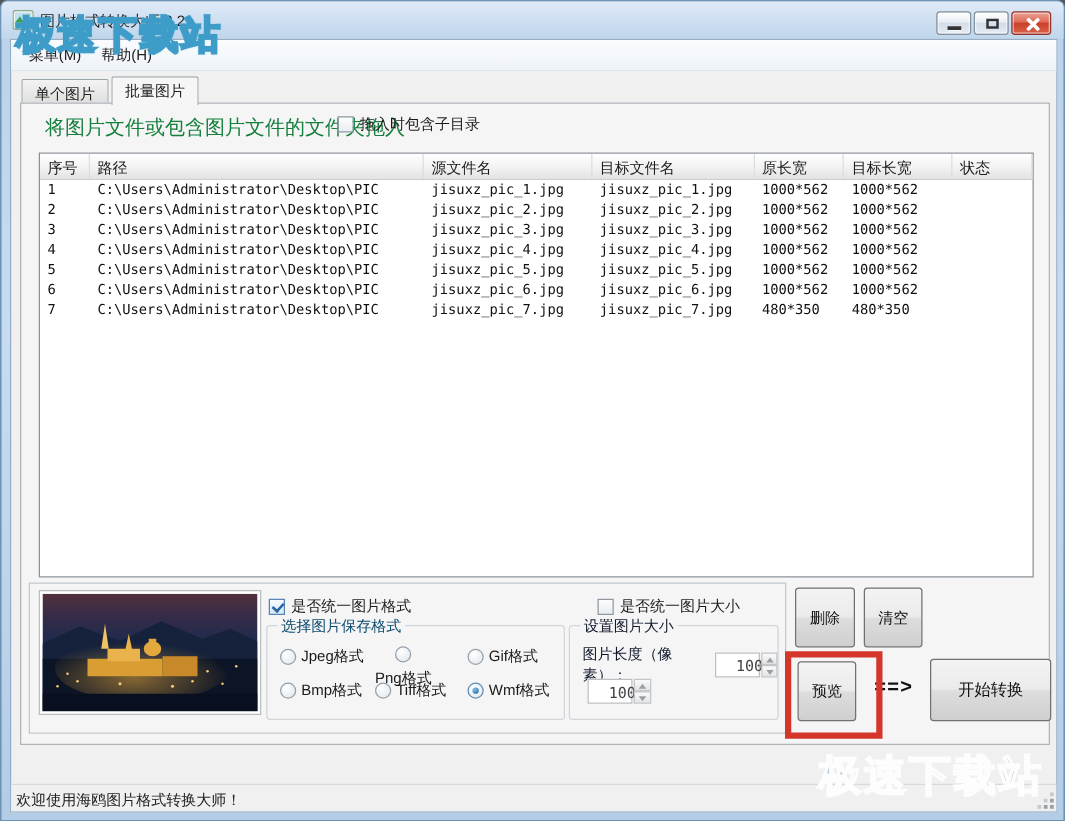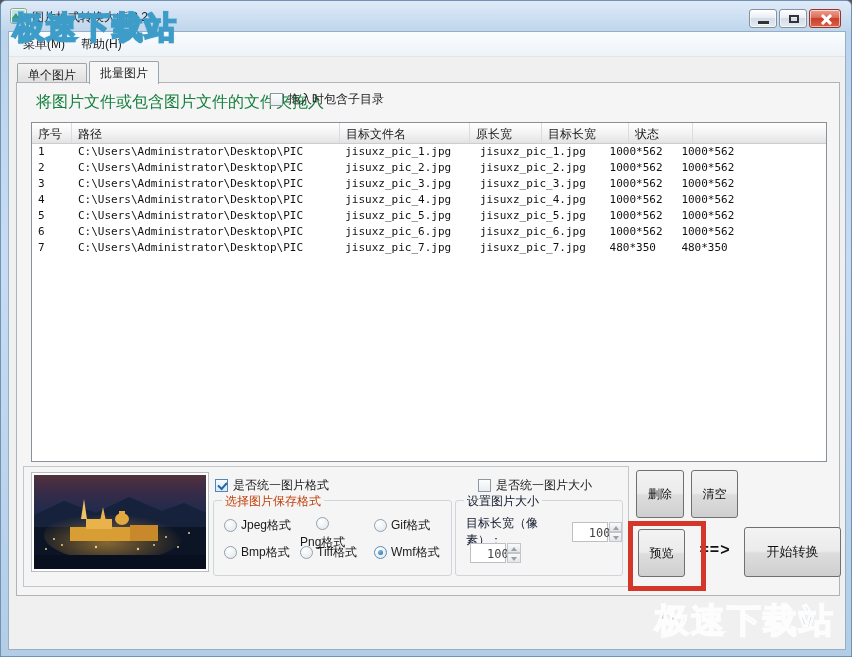--- a/index.html
+++ b/index.html
@@ -76,21 +76,21 @@
   .bottom-panel { position:absolute; left:6px; top:383px; width:606px; height:121px;
     border:1px solid #c3c7cb; background:#f5f5f5; }
   .thumb { position:absolute; left:14px; top:389px; width:178px; height:100px;
     border:1px solid #b9bdc1; background:#fff; padding:2px; }
   .thumb svg { display:block; width:172px; height:94px; }
   .fmt-check { position:absolute; left:198px; top:394px; display:flex; align-items:center; gap:5px; }
   .groupbox { position:absolute; border:1px solid #d0d5da; border-radius:3px; }
   .gb-fmt { left:196px; top:417px; width:239px; height:76px; }
   .gb-size { left:438px; top:417px; width:168px; height:76px; }
   .gb-legend { position:absolute; top:-8px; left:8px; background:#f5f5f5; padding:0 3px;
-    font-size:12px; color:#c2410c; }
+    font-size:12px; color:#0c4a6e; }
   .gb-size .gb-legend, .gb-size .dim-label { color:#0f172a; }
   .radio-item { position:absolute; display:flex; align-items:center; gap:4px; }
   .radio-item span.lbl { font-size:12px; color:#1a1a1a; }
   .size-check { position:absolute; left:440px; top:394px; display:flex; align-items:center; gap:5px;padding-left:21px; }
   .dim-row { position:absolute; left:10px; display:flex; align-items:center; }
   .dim-label { font-size:12px; }
   .spin { margin-left:4px; width:36px; height:20px; border:1px solid #bcc0c4; background:#fff;
     font-family:"DejaVu Sans Mono", monospace; font-size:12px; color:#444; padding:3px 0 0 16px; }
   .spin-arrows { width:14px; height:20px; display:flex; flex-direction:column; margin-left:1px; }
   .spin-arrows .sa { flex:1; border:1px solid #c2c6ca; background:linear-gradient(180deg,#fafafa,#e3e5e7);
@@ -176,20 +176,21 @@
       <span class="drop-hint">将图片文件或包含图片文件的文件夹拖入</span>
       <div class="subdir-wrap">
         <span class="cb"></span>
         <span class="cb-label">拖入时包含子目录</span>
       </div>
 
       <div class="grid">
         <div class="thead">
           <div class="hcell c0">序号</div>
           <div class="hcell c1">路径</div>
+          <div class="hcell c2">源文件名</div>
           <div class="hcell c3">目标文件名</div>
           <div class="hcell c4">原长宽</div>
           <div class="hcell c5">目标长宽</div>
           <div class="hcell c6">状态</div>
         </div>
         <div>
             <div class="trow">
               <div class="tcell c0">1</div>
               <div class="tcell c1">C:\Users\Administrator\Desktop\PIC</div>
               <div class="tcell c2">jisuxz_pic_1.jpg</div>
@@ -333,21 +334,21 @@
       </div>
 
       <div class="size-check">
         <span class="cb"></span>
         <span class="cb-label">是否统一图片大小</span>
       </div>
 
       <div class="groupbox gb-size">
         <span class="gb-legend">设置图片大小</span>
         <div class="dim-row" style="top:14px;">
-          <span class="dim-label">目标长宽（像素）：</span>
+          <span class="dim-label">图片长度（像素）：</span>
           <span class="spin">100</span>
           <span class="spin-arrows">
               <span class="sa up"></span>
               <span class="sa dn"></span>
             </span>
         </div>
         <div class="dim-row" style="top:42px;">
           <span class="spin">100</span>
           <span class="spin-arrows">
               <span class="sa up"></span>
@@ -358,19 +359,23 @@
 
       <div class="btn btn-del">删除</div>
       <div class="btn btn-clear">清空</div>
       <div class="btn btn-preview">预览</div>
       <div class="red-annot"></div>
       <div class="arrow-label">==&gt;</div>
       <div class="btn btn-convert">开始转换</div>
 
     </div>
 
+    <div class="statusbar">
+      <span class="status-text">欢迎使用海鸥图片格式转换大师！</span>
+      <span class="grip"></span>
+    </div>
 
   </div>
 
   <div class="wm wm-tl">极速下载站</div>
   <div class="wm wm-br">极速下载站</div>
 
 </div>
 
 </body></html>

